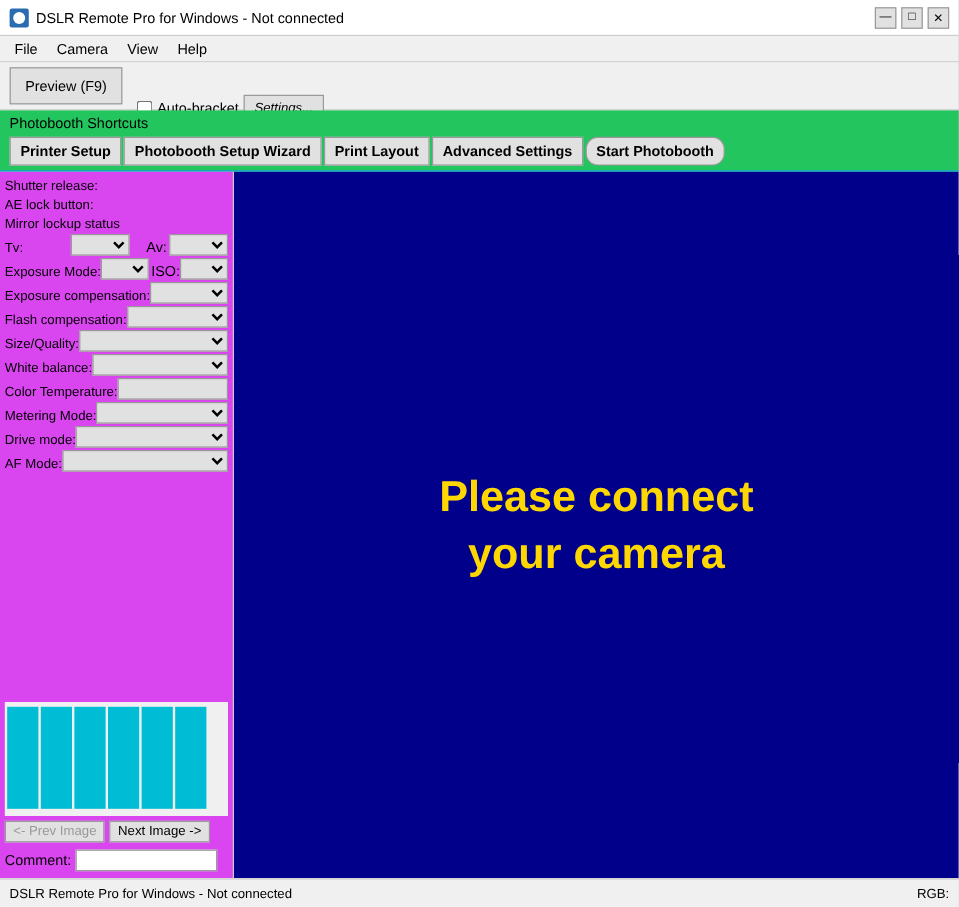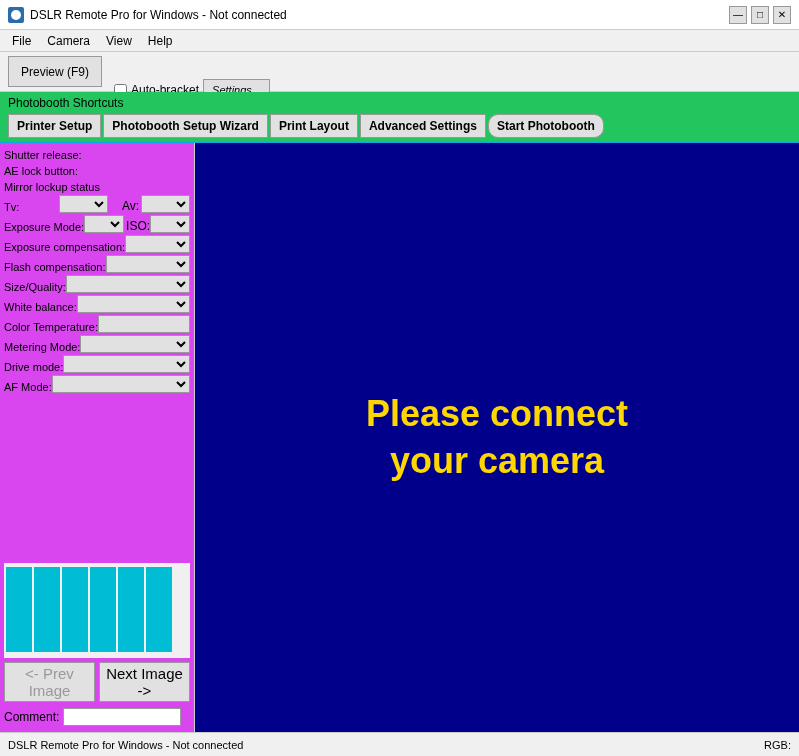--- a/index.html
+++ b/index.html
@@ -189,21 +189,21 @@
     .nav-buttons {
       display: flex;
       gap: 4px;
       padding: 4px 0;
     }
     .nav-btn {
       padding: 2px 6px;
       border: 1px solid #999;
       background: #e1e1e1;
       cursor: pointer;
-      font-size: 15px;
+      font-size: 11px;
     }
     .nav-btn:disabled {
       color: #999;
     }
 
     
     .comment-row {
       display: flex;
       align-items: center;
       gap: 4px;

